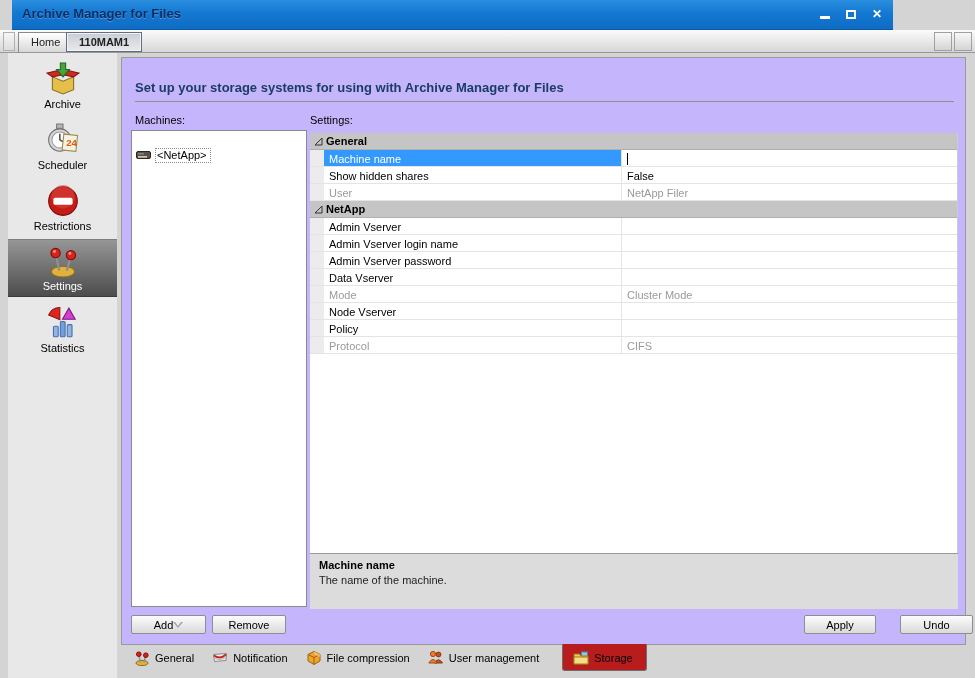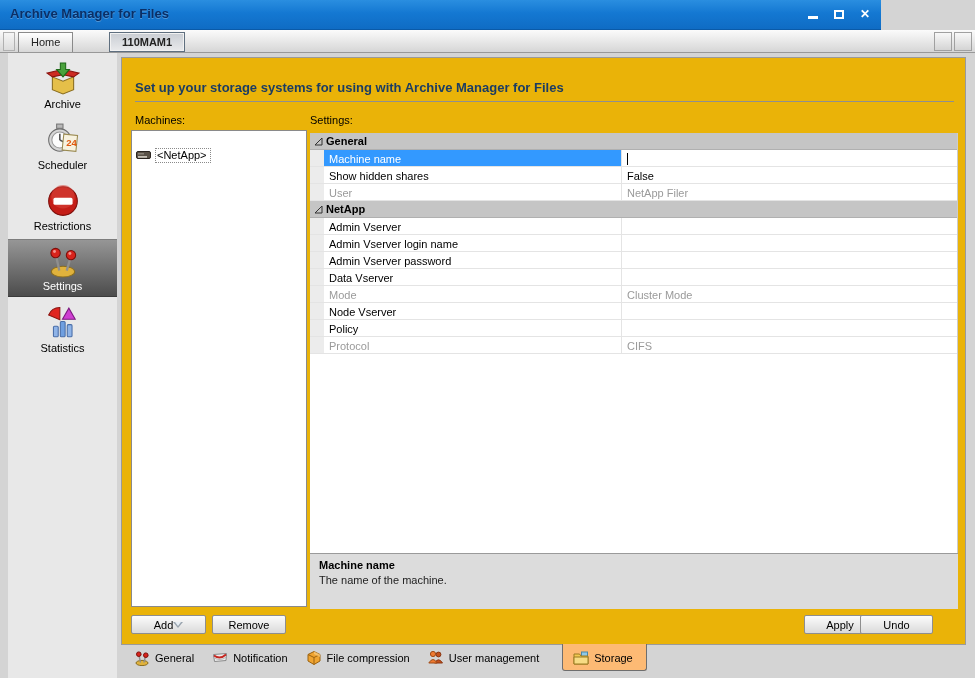--- a/index.html
+++ b/index.html
@@ -6,21 +6,21 @@
   html,body { width: 975px; height: 678px; }
   body {
     position: relative; overflow: hidden;
     background: #d4d4d4;
     font-family: "Liberation Sans", sans-serif;
     font-size: 11px; color: #000;
   }
 
   
   .titlebar {
-    position: absolute; left:0; top:0; width:881px; height:30px;
+    position: absolute; left:12px; top:0; width:881px; height:30px;
     background: linear-gradient(#2a8ee0 0%, #1478d2 45%, #0f6cc4 100%);
     border-bottom: 1px solid #0a5aa8;
   }
   .titlebar .title {
     position:absolute; left:10px; top:6px;
     font-size:13px; font-weight:bold; color:#0a2f66;
     text-shadow: 0 1px 0 rgba(255,255,255,.25);
   }
   .win-controls { position:absolute; right:8px; top:6px; display:flex; gap:10px; align-items:center; height:16px; }
   .win-btn { width:16px; height:16px; display:flex; align-items:center; justify-content:center; cursor:default; }
@@ -45,21 +45,20 @@
     background: linear-gradient(#ffffff,#d8d8d8);
     font-size:11px; font-weight:normal; color:#222; cursor:default;
   }
   .toptab.home { left:18px; }
   .toptab.active {
     left:66px;
     border:1px solid #5f6f7f;
     background: linear-gradient(#c9cdd3,#e9eaec);
     box-shadow: inset 0 0 0 1px #f2f2f2;
     font-weight:bold;
-    margin-left:43px;
   }
   .tab-scroll-btns { position:absolute; right:3px; top:2px; display:flex; gap:2px; }
   .tab-scroll-btn { width:18px; height:19px; border:1px solid #a0a0a0; background:linear-gradient(#f8f8f8,#d4d4d4); }
 
   
   .sidebar {
     position:absolute; left:8px; top:53px; width:109px; height:625px;
     background:#e8e8e8;
   }
   .sidebar-item {
@@ -69,21 +68,21 @@
   }
   .sidebar-item .icon32 { width:34px; height:34px; margin-bottom:2px; }
   .sidebar-item.selected {
     background: linear-gradient(#969696, #4c4c4c);
     color:#fff; border-top:1px solid #7d7d7d; border-bottom:1px solid #3a3a3a;text-align:center;
   }
 
   
   .content-panel {
     position:absolute; left:121px; top:57px; width:845px; height:588px;
-    background:#eab308; border:1px solid #9a9a9a;
+    background:#c4b5fd; border:1px solid #9a9a9a;
   }
   .page-heading {
     position:absolute; left:13px; top:22px;
     font-size:13px; font-weight:bold; color:#1b3c63;
   }
   .heading-rule { position:absolute; left:13px; top:43px; width:819px; height:1px; background:#8f8f8f; }
   .lbl-machines { position:absolute; left:13px; top:56px; }
   .lbl-settings { position:absolute; left:188px; top:56px; }
 
   
@@ -123,38 +122,38 @@
   .btn {
     position:absolute; top:557px; height:19px;
     border:1px solid #8e8e8e; border-radius:2px;
     background: linear-gradient(#fcfcfc,#dadada);
     font-family:"Liberation Sans",sans-serif; font-size:11px; color:#000;
     display:flex; align-items:center; justify-content:center; gap:0; cursor:default;
   }
   .btn-add { left:9px; width:75px; }
   .btn-remove { left:90px; width:74px; }
   .btn-apply { left:682px; width:72px; }
-  .btn-undo { left:738px; width:73px; }
+  .btn-undo { left:778px; width:73px; }
   .dd-arrow { width:0; height:0; border-left:5px solid transparent; border-right:5px solid transparent; border-top:6px solid #9aa4ae; position:relative; }
   .dd-arrow:after { content:""; position:absolute; left:-3px; top:-6px; border-left:3px solid transparent; border-right:3px solid transparent; border-top:4px solid #e8eef4; }
 
   
   .bottom-tabs {
     position:absolute; left:121px; top:645px; width:845px; height:26px;
     display:flex; align-items:flex-start;
   }
   .btab {
     display:flex; align-items:center; gap:5px;
     padding:5px 9px 3px 9px; cursor:default; white-space:nowrap;
   }
   .btab:first-child { margin-left:4px; }
   .btab .icon16 { width:16px; height:16px; }
   .btab.active {
     margin-top:-1px; margin-left:14px;
-    background:#fdba74;
+    background:#b91c1c;
     border:1px solid #6e6e6e; border-top:none;
     border-radius:0 0 3px 3px;
     padding:6px 13px 4px 10px;
   }
   .icon16 { width:16px; height:16px; display:inline-block; }
 </style>
 </head>
 <body>
 
 <div class="titlebar">

